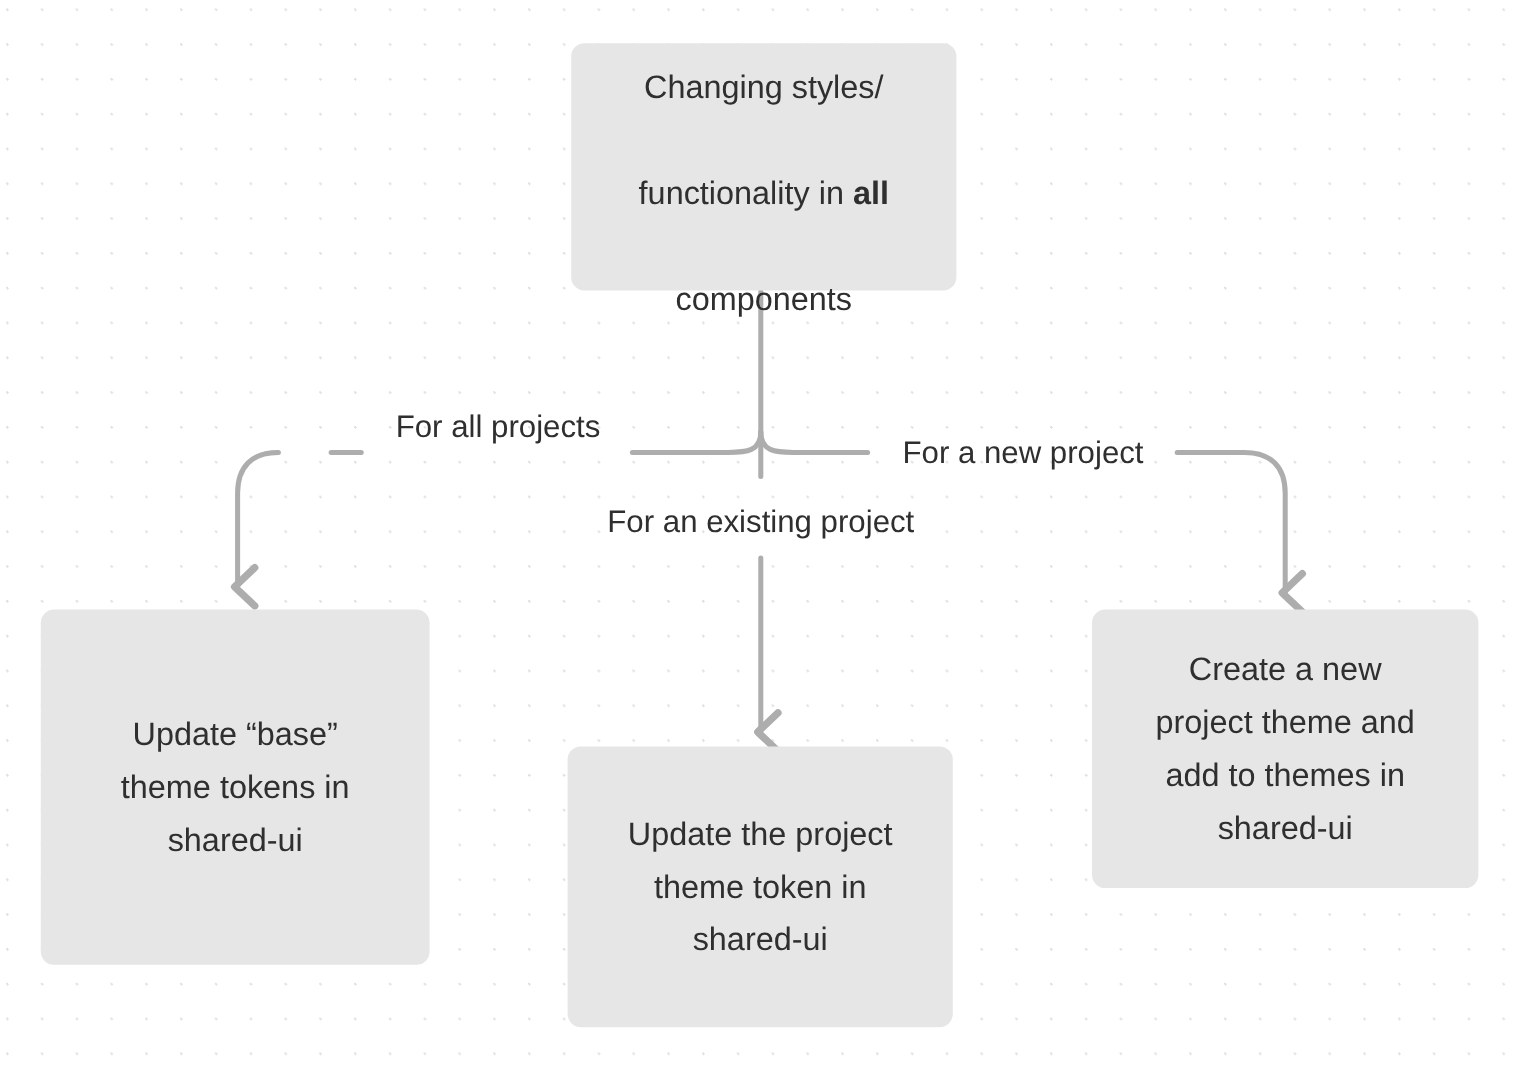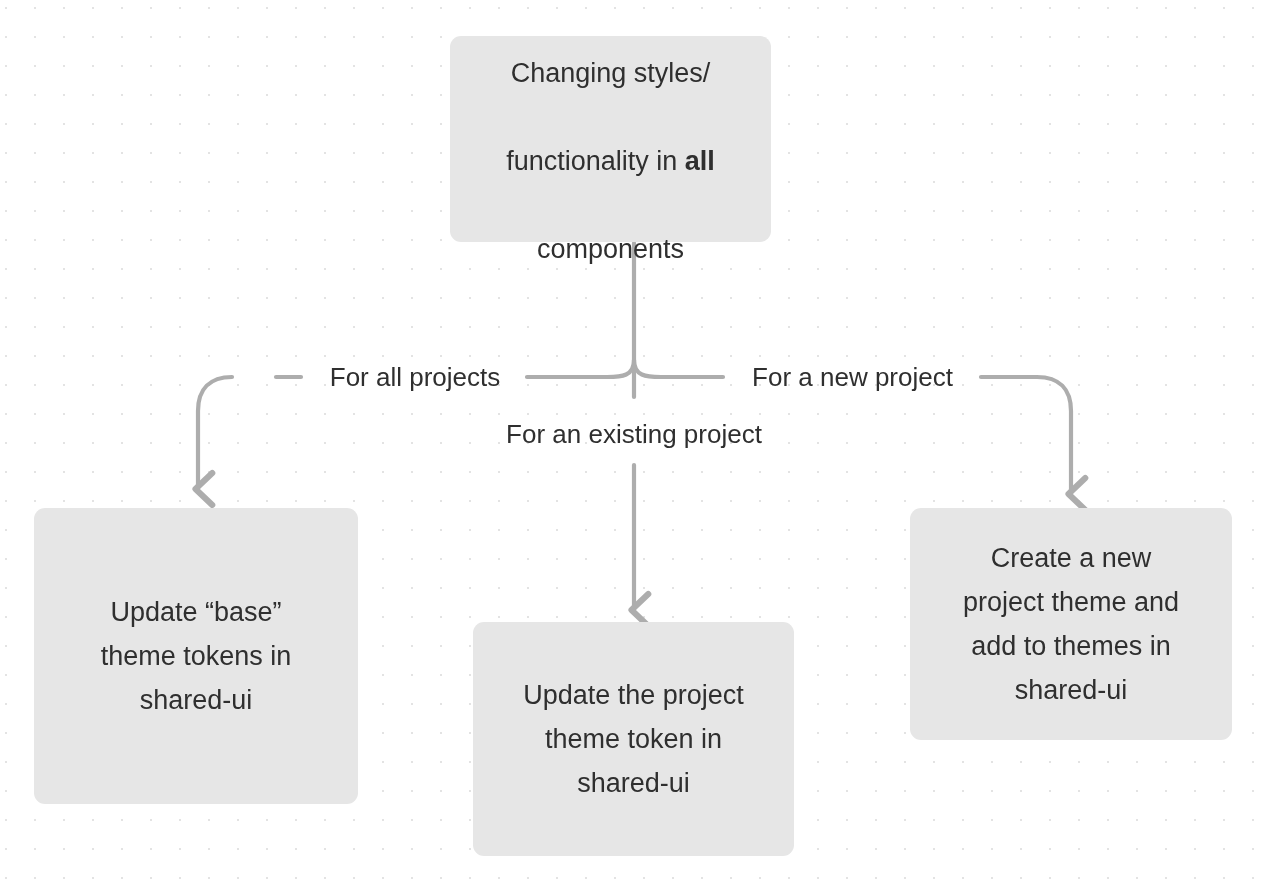--- a/index.html
+++ b/index.html
@@ -80,21 +80,21 @@
 
       <path d="M301,377 L276,377"></path>
       <path d="M232,377 C210,377 198,389 198,411 L198,489" marker-end="url(#arrowhead)"></path>
 
       <path d="M981,377 L1037,377 C1059,377 1071,389 1071,411 L1071,494" marker-end="url(#arrowhead)"></path>
 
       <path d="M634,465 L634,610" marker-end="url(#arrowhead)"></path>
     </g>
   </svg>
 
-  <div class="node" style="left:450px; top:36px; width:321px; height:206px;">
+  <div class="node" style="left:476px; top:36px; width:321px; height:206px;">
     <div class="node-text">
       <span>Changing styles/</span><br>
       <span>functionality in </span><b>all</b><br>
       <span>components</span>
     </div>
   </div>
 
   <div class="node" style="left:34px; top:508px; width:324px; height:296px;">
     <div class="node-text">Update “base”
 theme tokens in
@@ -107,19 +107,19 @@
 shared-ui</div>
   </div>
 
   <div class="node" style="left:910px; top:508px; width:322px; height:232px;">
     <div class="node-text">Create a new
 project theme and
 add to themes in
 shared-ui</div>
   </div>
 
-  <div class="edge-label" style="left:310px; top:362px; width:210px;text-align:center;">For all projects</div>
+  <div class="edge-label" style="left:310px; top:340px; width:210px;text-align:center;">For all projects</div>
 
   <div class="edge-label" style="left:731px; top:362px; width:243px;">For a new project</div>
 
   <div class="edge-label" style="left:478px; top:419px; width:312px;">For an existing project</div>
 
 </div>
 
 </body></html>

